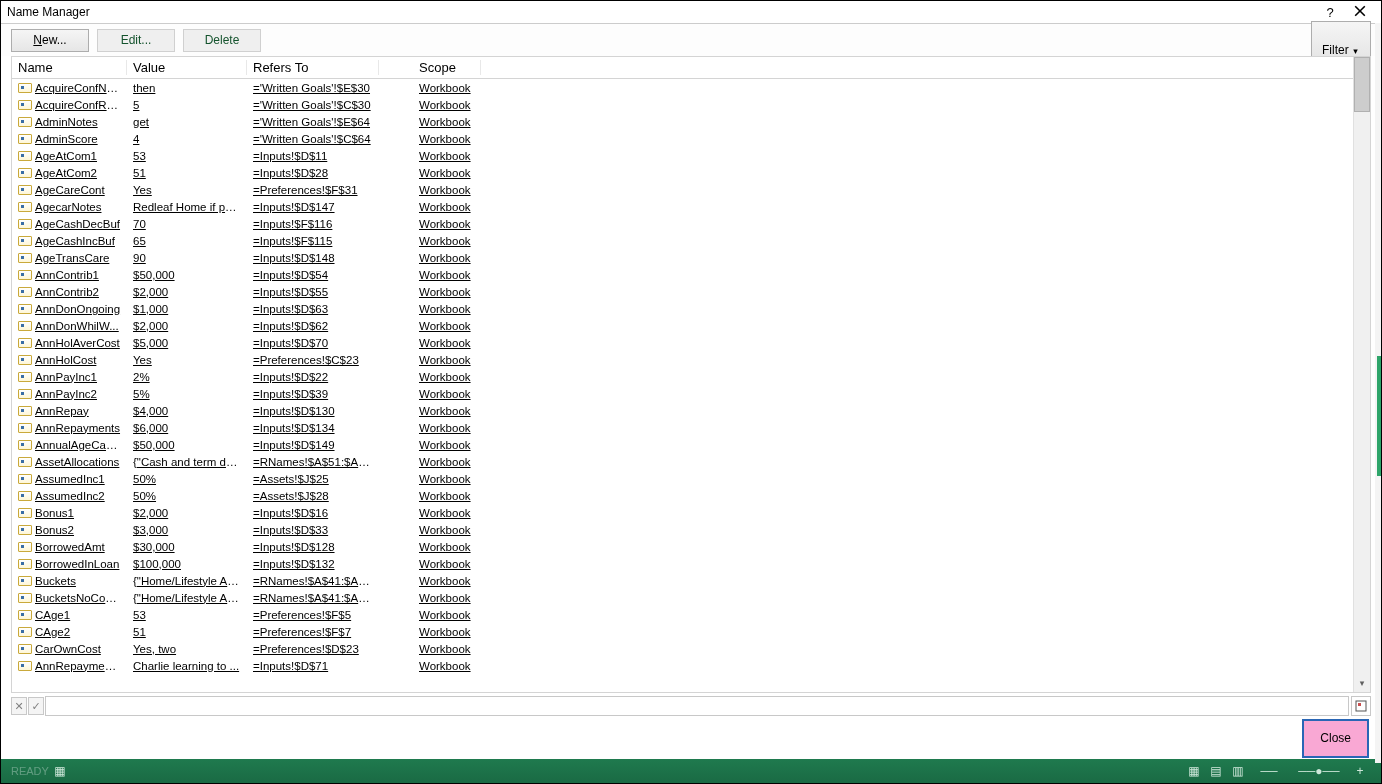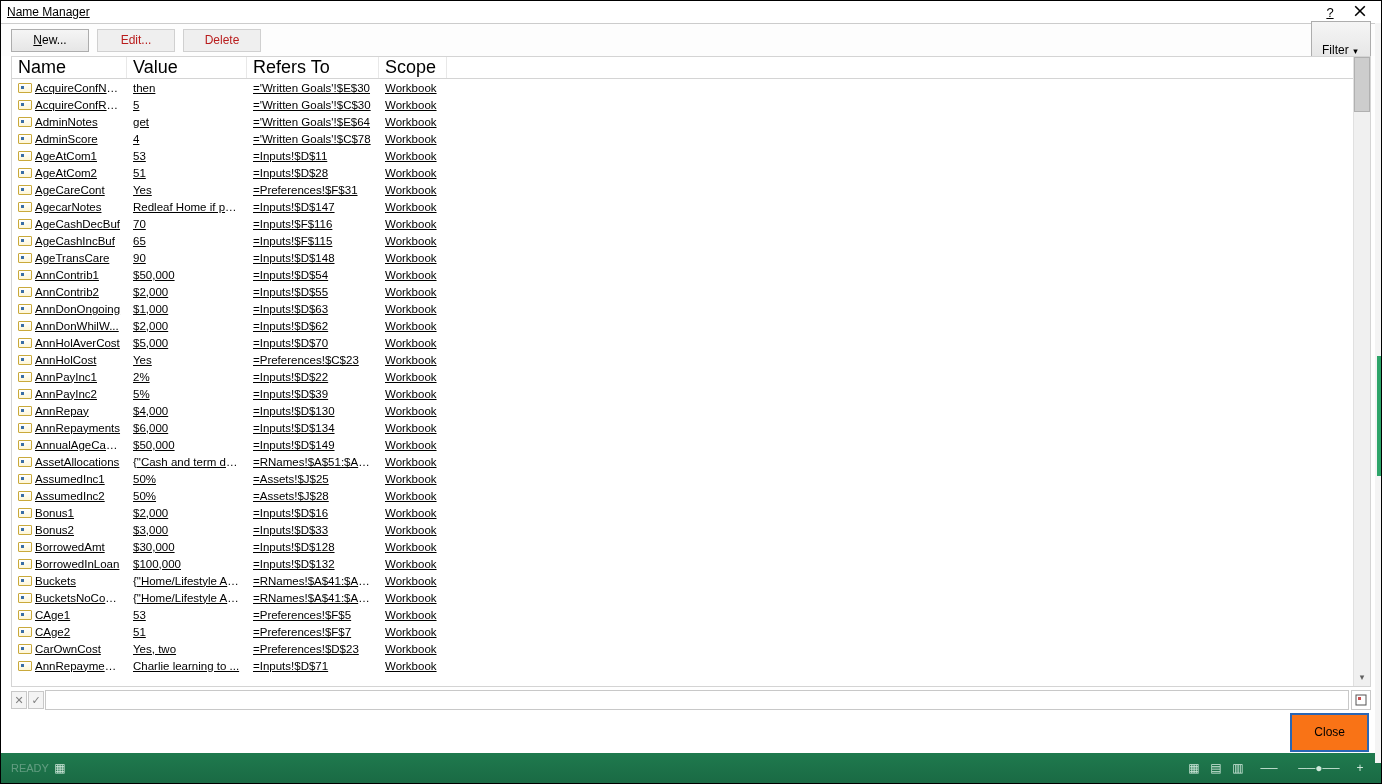--- a/index.html
+++ b/index.html
@@ -21,21 +21,20 @@
   flex-direction: column;
 }
 
 .titlebar {
   height: 23px;
   border-bottom: 1px solid #ccc;
   display: flex;
   align-items: center;
   padding: 0 6px;
   font-size: 12px;
-  text-decoration: underline;
 }
 .titlebar .spacer { flex: 1; }
 .titlebar .help, .titlebar .close-win {
   width: 30px;
   text-align: center;
   cursor: pointer;
   font-size: 13px;
 }
 .titlebar .close-win svg { width: 12px; height: 12px; }
 
@@ -52,21 +51,21 @@
   padding: 0 10px;
   border: 1px solid #adadad;
   background: linear-gradient(#f5f5f5,#e6e6e6);
   font-size: 12px;
   cursor: pointer;
   min-width: 78px;
   text-align: center;
   line-height: 21px;
 }
 .btn.disabled {
-  color: #b91c1c;
+  color: #14532d;
   background: #efefef;
   border-color: #d0d0d0;
   cursor: default;
 }
 .btn .u { text-decoration: underline; }
 .btn-filter {
   margin-left: auto;
   height: 22px;
   min-width: 60px;
   padding: 18px 10px;
@@ -88,33 +87,33 @@
 }
 .grid {
   flex: 1;
   overflow: hidden;
 }
 .grid-head {
   display: flex;
   height: 22px;
   border-bottom: 1px solid #d4d4d4;
   background: #fff;
-  font-size: 18px;
+  font-size: 13px;
   align-items: center;
 }
 .grid-head .col {
   padding: 0 6px;
   border-right: 1px solid #e8e8e8;
   white-space: nowrap;
   overflow: hidden;
 }
 .col-name  { width: 115px; padding-left:6px;}
 .col-value { width: 120px; }
 .col-refers{ width: 132px; }
-.col-scope { width: 68px; }
+.col-scope { width: 68px; margin-left: 34px; }
 .col-comment{ flex: 1; }
 
 .grid-body {
   overflow: hidden;
 }
 .row {
   display: flex;
   height: 17px;
   align-items: center;
   font-size: 11.5px;
@@ -198,30 +197,30 @@
 
 .footer {
   height: 42px;
   display: flex;
   align-items: center;
   justify-content: flex-end;
   padding: 0 12px;
 }
 .close-btn {
   height: 39px;
-  padding: 0 22px;
+  padding: 0 16px;
   border: 2px solid #2a66b5;
-  background: #f97316;
+  background: #f9a8d4;
   cursor: pointer;
   font-size: 12px;
   line-height: 20px;
 }
 
 .statusbar {
-  height: 30px;
+  height: 24px;
   background: linear-gradient(#1f7a4e,#1a6a44);
   display: flex;
   align-items: center;
   padding: 0 10px;
   color: #fff;
   font-size: 11px;
 }
 .statusbar .spacer { flex:1; }
 .statusbar .sicon {
   width: 22px; text-align:center;
@@ -289,21 +288,21 @@
           <div class="row">
             <div class="col col-name"><span class="name-icon"></span><span>AdminNotes</span></div>
             <div class="col col-value">get</div>
             <div class="col col-refers">='Written Goals'!$E$64</div>
             <div class="col col-scope">Workbook</div>
             <div class="col col-comment"></div>
           </div>
           <div class="row">
             <div class="col col-name"><span class="name-icon"></span><span>AdminScore</span></div>
             <div class="col col-value">4</div>
-            <div class="col col-refers">='Written Goals'!$C$78</div>
+            <div class="col col-refers">='Written Goals'!$C$64</div>
             <div class="col col-scope">Workbook</div>
             <div class="col col-comment"></div>
           </div>
           <div class="row">
             <div class="col col-name"><span class="name-icon"></span><span>AgeAtCom1</span></div>
             <div class="col col-value">53</div>
             <div class="col col-refers">=Inputs!$D$11</div>
             <div class="col col-scope">Workbook</div>
             <div class="col col-comment"></div>
           </div>

